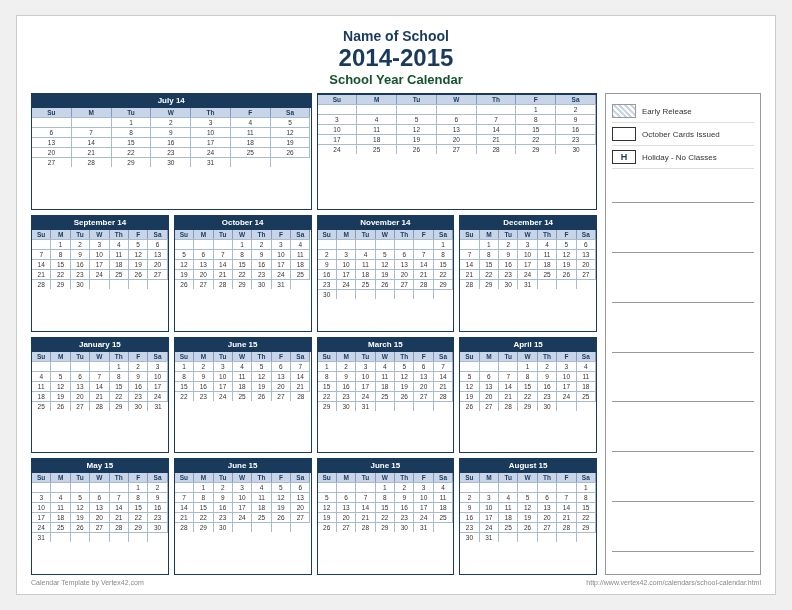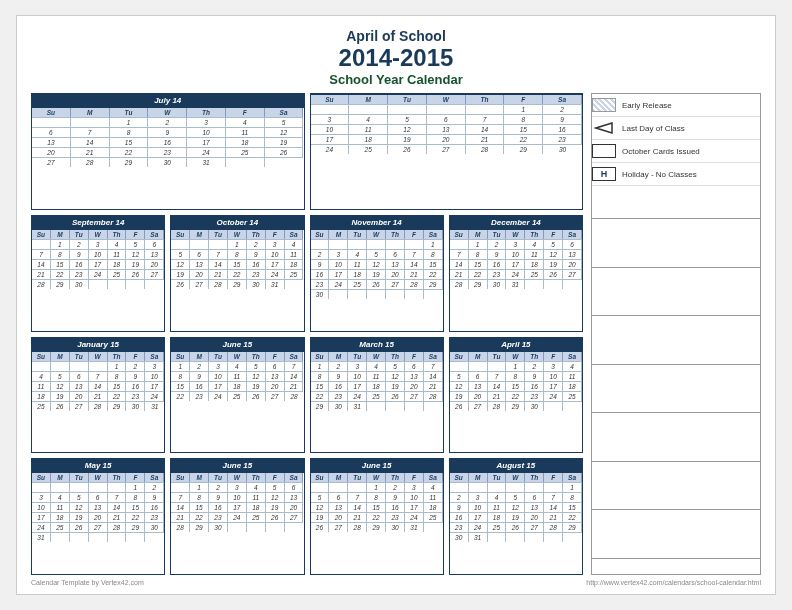--- a/index.html
+++ b/index.html
@@ -43,21 +43,20 @@
     .main-content {
       display: flex;
       flex: 1;
       gap: 8px;
     }
     .calendars-section {
       flex: 1;
       display: flex;
       flex-direction: column;
       gap: 5px;
-      font-style: italic;
     }
     .calendar-row {
       display: flex;
       gap: 5px;
       flex: 1;
     }
     .calendar {
       flex: 1;
       border: 1px solid #1a3a5c;
       font-size: 7px;
@@ -91,23 +90,23 @@
       font-size: 6.5px;
       border-right: 1px solid #aabbcc;
       border-top: 1px solid #aabbcc;
       color: #333;
       min-height: 10px;
     }
     .cal-day:last-child { border-right: none; }
     .cal-day.empty { background: white; }
 
     .legend-section {
-      width: 170px;
+      width: 156px;
       border: 1px solid #999;
-      padding: 0;
+      padding: 6px;
       display: flex;
       flex-direction: column;
       gap: 0;
     }
     .legend-item {
       display: flex;
       align-items: center;
       gap: 6px;
       padding: 4px 0;
       font-size: 8px;
@@ -157,21 +156,21 @@
       font-size: 7px;
       color: #888;
       margin-top: 4px;
     }
   </style>
 </head>
 <body>
 
 <div class="page">
   <div class="header">
-    <div class="school-name">April of School</div>
+    <div class="school-name">Name of School</div>
     <div class="year">2014-2015</div>
     <div class="subtitle">School Year Calendar</div>
   </div>
   <div class="main-content">
     <div class="calendars-section" id="calendars-section">
     <div class="calendar-row">
           <div class="calendar">
             <div class="cal-header">July 14</div>
             <div class="cal-grid">
               <div class="cal-day-header">Su</div>
@@ -847,28 +846,20 @@
               <div class="cal-day empty"></div>
               <div class="cal-day empty"></div>
             </div>
           </div>
         </div>
       </div>
     <div class="legend-section" id="legend-section">
     <div class="legend-item">
           <div class="legend-icon early-release-icon"></div>
           <span>Early Release</span>
-        </div>
-        <div class="legend-item">
-          <div class="legend-icon">
-            <svg width="20" height="14">
-              <polygon points="18,2 2,7 18,12" fill="none" stroke="#333" stroke-width="1.5"></polygon>
-            </svg>
-          </div>
-          <span>Last Day of Class</span>
         </div>
         <div class="legend-item">
           <div class="legend-icon report-cards-icon"></div>
           <span>October Cards Issued</span>
         </div>
         <div class="legend-item">
           <div class="legend-icon holiday-icon">H</div>
           <span>Holiday - No Classes</span>
         </div>
         <div class="legend-note-lines">

